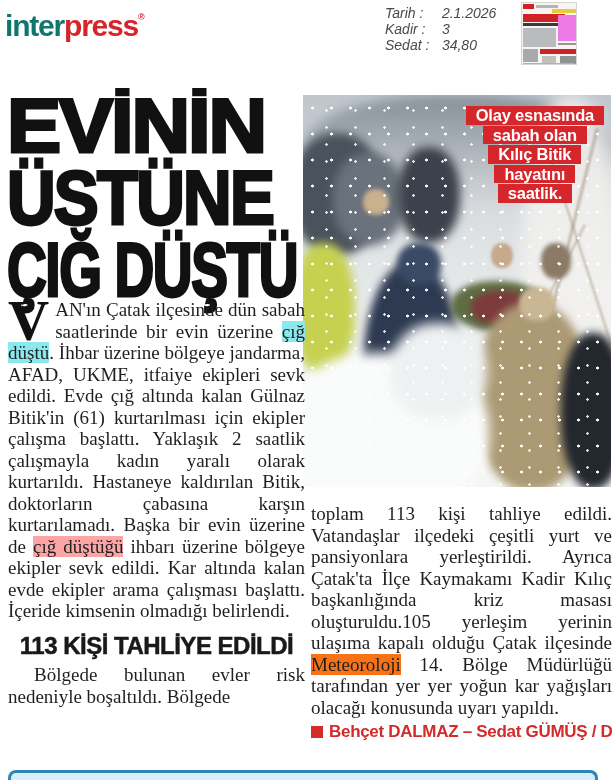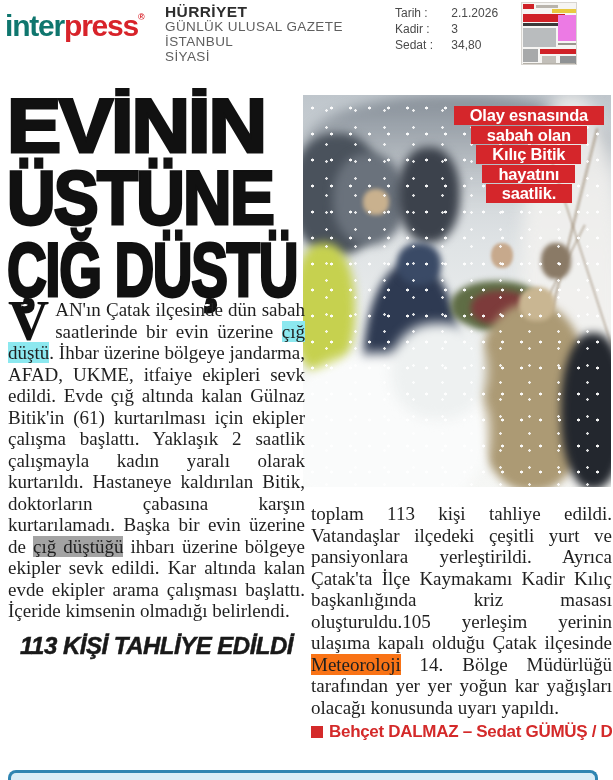--- a/index.html
+++ b/index.html
@@ -10,21 +10,21 @@
   .logo{position:absolute;left:5px;top:11px;font-weight:bold;font-size:30px;
         letter-spacing:-1.2px;line-height:30px;}
   .logo .lp1{color:#0f766e;}
   .logo .lp2{color:#d8232a;}
   .logo .lreg{font-size:9px;color:#d8232a;vertical-align:top;line-height:12px;}
 
   .pub{position:absolute;left:165px;top:4px;line-height:15px;letter-spacing:.4px;}
   .pub .pname{font-weight:bold;font-size:15.5px;color:#2d2d2d;}
   .pub .pline{font-size:13.5px;color:#5f5f5f;}
 
-  .meta{position:absolute;left:395px;top:5px;font-size:12px;color:#4a4a4a;line-height:16px;}
+  .meta{position:absolute;left:385px;top:5px;font-size:14px;color:#4a4a4a;line-height:16px;font-style:italic;}
   .meta .mrow{white-space:nowrap;}
   .meta .mlabel{display:inline-block;width:53px;}
   .meta .mval{display:inline-block;}
 
   
   .thumb{position:absolute;left:521px;top:2px;width:56px;height:63px;background:#f6f5f3;
          border:1px solid #d8d5d0;box-sizing:border-box;overflow:hidden;}
   .thumb div{position:absolute;}
   .t-logo{left:1px;top:1px;width:11px;height:5px;background:#cf2127;}
   .t-top{left:14px;top:2px;width:22px;height:3px;background:#b9b4ac;}
@@ -76,37 +76,37 @@
   .b-snow2{left:88px;top:228px;width:96px;height:96px;background:#eef1f1;filter:blur(6px);}
   .snowdots{position:absolute;left:0;top:0;width:100%;height:100%;
      background-image:
        radial-gradient(circle,rgba(255,255,255,.95) 1.2px,rgba(255,255,255,0) 1.8px),
        radial-gradient(circle,rgba(255,255,255,.85) 1px,rgba(255,255,255,0) 1.5px);
      background-size:19px 26px,29px 17px;background-position:0 0,9px 7px;}
 
   .caption{position:absolute;top:11px;right:7px;display:flex;flex-direction:column;
            align-items:center;z-index:5;}
   .caption span{display:block;background:#d5262b;color:#ffffff;font-weight:bold;
-           font-size:16.5px;line-height:18.5px;padding:0 16px;margin-bottom:1px;
+           font-size:16.5px;line-height:18.5px;padding:0 10px;margin-bottom:1px;
            letter-spacing:-0.2px;white-space:nowrap;}
 
   
   .col{position:absolute;font-family:"Liberation Serif","DejaVu Serif",serif;
        font-size:19px;line-height:21.5px;color:#1f1f1f;text-align:justify;}
   .left-col{left:8px;top:299px;width:297px;}
   .right-col{left:311px;top:503px;width:301px;}
   .col p{margin:0;}
   .dropcap{float:left;font-size:57px;line-height:42px;font-weight:bold;
            margin:1px 6px 0 0;color:#111;}
   .hl-cyan{background:#8ce8ef;}
-  .hl-orange{background:#a3a3a3;}
+  .hl-orange{background:#fca5a5;}
   .hl-green{background:#f97316;}
   .subhead{font-family:"Liberation Sans","DejaVu Sans",sans-serif;font-weight:bold;
            font-size:24px;letter-spacing:-0.5px;color:#191919;text-align:center;
-           margin:13px 0 8px 0;font-style:italic;-webkit-text-stroke:.5px #191919;}
+           margin:13px 0 8px 0;-webkit-text-stroke:.5px #191919;}
   .tail{text-indent:26px;}
   .byline{display:flex;align-items:center;margin-top:3px;
           font-family:"Liberation Sans","DejaVu Sans",sans-serif;
           font-weight:bold;font-size:17px;color:#d42a2a;letter-spacing:-0.3px;
           white-space:nowrap;}
   .byline .sq{display:inline-block;width:12px;height:12px;background:#d42a2a;
           margin-right:6px;flex:0 0 auto;}
 
   
   .footerbar{position:absolute;left:8px;top:770px;width:590px;height:14px;
@@ -115,26 +115,20 @@
 </style>
 </head>
 <body>
 
 <div id="page">
 
   <div class="logo">
     <span class="lp1">inter</span><span class="lp2">press</span><span class="lreg">®</span>
   </div>
 
-  <div class="pub">
-    <div class="pname">HÜRRİYET</div>
-    <div class="pline">GÜNLÜK ULUSAL GAZETE</div>
-    <div class="pline">İSTANBUL</div>
-    <div class="pline">SİYASİ</div>
-  </div>
 
   <div class="meta">
     <div class="mrow">
       <span class="mlabel">Tarih :</span>
       <span class="mval">2.1.2026</span>
     </div>
     <div class="mrow">
       <span class="mlabel">Kadir :</span>
       <span class="mval">3</span>
     </div>
@@ -194,20 +188,21 @@
       <span>sabah olan</span>
       <span>Kılıç Bitik</span>
       <span>hayatını</span>
       <span>saatlik.</span>
     </div>
   </div>
 
   <div class="col left-col">
     <p><span class="dropcap">V</span><span>AN'ın Çatak ilçesinde dün sabah saatlerinde bir evin üzerine </span><span class="hl-cyan">çığ düştü</span><span>. İhbar üzerine bölgeye jandarma, AFAD, UKME, itfaiye ekipleri sevk edildi. Evde çığ altında kalan Gülnaz Bitik'in (61) kurtarılması için ekipler çalışma başlattı. Yaklaşık 2 saatlik çalışmayla kadın yaralı olarak kurtarıldı. Hastaneye kaldırılan Bitik, doktorların çabasına karşın kurtarılamadı. Başka bir evin üzerine de </span><span class="hl-orange">çığ düştüğü</span><span> ihbarı üzerine bölgeye ekipler sevk edildi. Kar altında kalan evde ekipler arama çalışması başlattı. İçeride kimsenin olmadığı belirlendi.</span></p>
     <div class="subhead">113 KİŞİ TAHLİYE EDİLDİ</div>
+    <p class="tail">Bölgede bulunan evler risk nedeniyle boşaltıldı. Bölgede</p>
   </div>
 
   <div class="col right-col">
     <p><span>toplam 113 kişi tahliye edildi. Vatandaşlar ilçedeki çeşitli yurt ve pansiyonlara yerleştirildi. Ayrıca Çatak'ta İlçe Kaymakamı Kadir Kılıç başkanlığında kriz masası oluşturuldu.105 yerleşim yerinin ulaşıma kapalı olduğu Çatak ilçesinde </span><span class="hl-green">Meteoroloji</span><span> 14. Bölge Müdürlüğü tarafından yer yer yoğun kar yağışları olacağı konusunda uyarı yapıldı.</span></p>
     <div class="byline">
       <span class="sq"></span>
       <span>Behçet DALMAZ – Sedat GÜMÜŞ / DHA</span>
     </div>
   </div>
 

